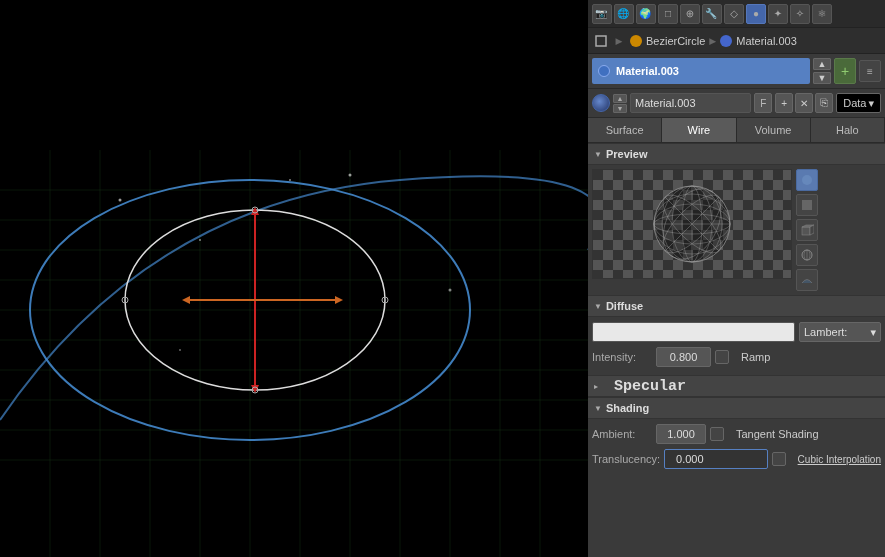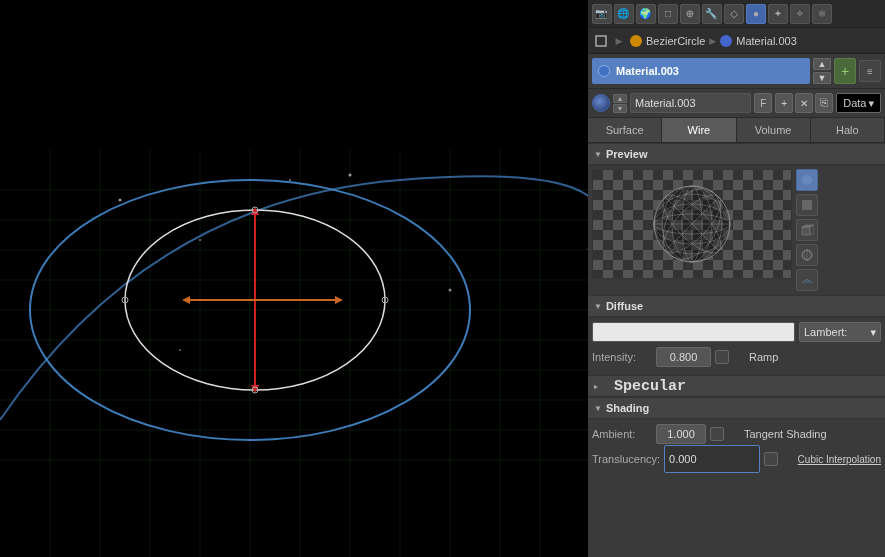--- a/index.html
+++ b/index.html
@@ -401,21 +401,21 @@
       display: flex;
       align-items: center;
       justify-content: center;
       color: #ddd;
       font-size: 11px;
     }
 
     .checkbox-wrap {
       display: flex;
       align-items: center;
-      gap: 20px;
+      gap: 12px;
     }
 
     .checkbox {
       width: 14px;
       height: 14px;
       background: #444;
       border: 1px solid #666;
       border-radius: 2px;
       display: flex;
       align-items: center;
@@ -434,27 +434,27 @@
       font-size: 9px;
     }
 
     .triangle-right {
       color: #aaa;
       font-size: 8px;
     }
 
     .translucency-field {
       flex: 1;
-      height: 28px;
+      height: 20px;
       background: #333;
       border: 1px solid #5680c2;
       border-radius: 2px;
       display: flex;
       align-items: center;
-      padding: 0 4px;
+      padding: 0 11px;
       color: #ddd;
       font-size: 11px;
     }
 
     
     .grid-svg {
       position: absolute;
       top: 0; left: 0;
       width: 100%;
       height: 100%;

